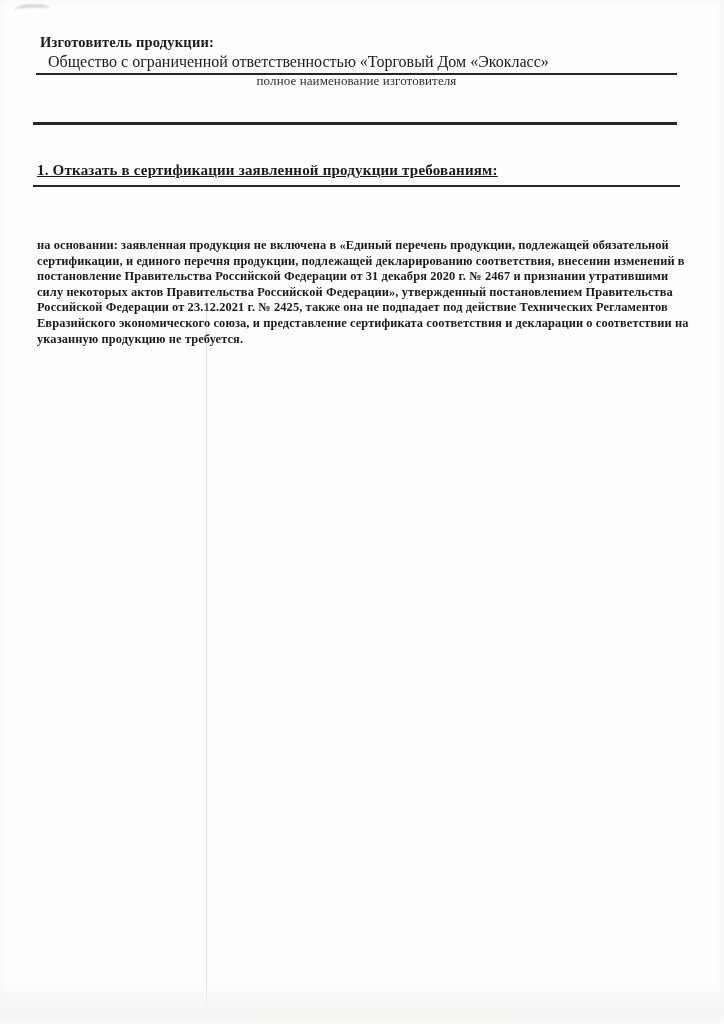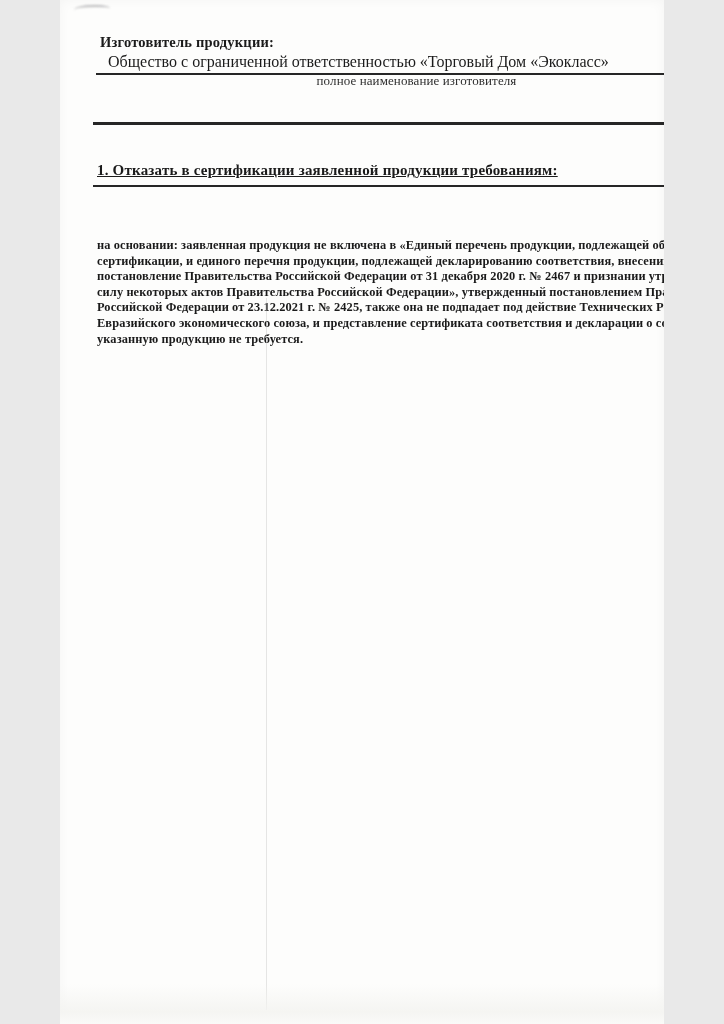--- a/index.html
+++ b/index.html
@@ -1,19 +1,19 @@
 <!DOCTYPE html>
 <html lang="ru"><head>
 <meta charset="utf-8">
 <style>
   html,body{margin:0;padding:0;}
   body{background:#e9e9e9;}
   .page{
     position:relative;
-    width:604px;height:1024px;
+    width:724px;height:1024px;
     margin:0 auto;
     background:#fdfdfc;
     font-family:"Liberation Serif","DejaVu Serif",serif;
     color:#1b1b1b;
     overflow:hidden;
     box-shadow:inset 0 0 12px rgba(0,0,0,0.04);
   }
   
   .smudge{
     position:absolute;left:14px;top:5px;width:36px;height:7px;

